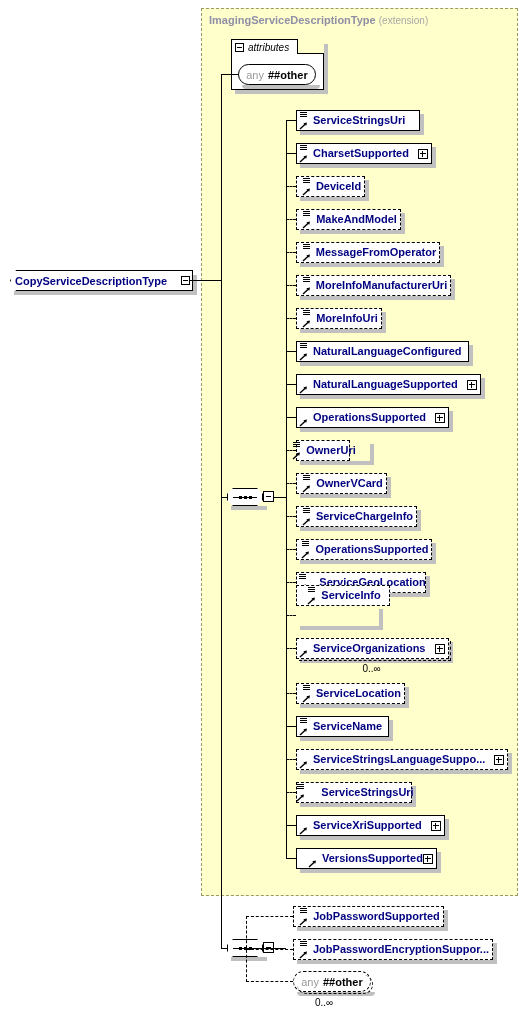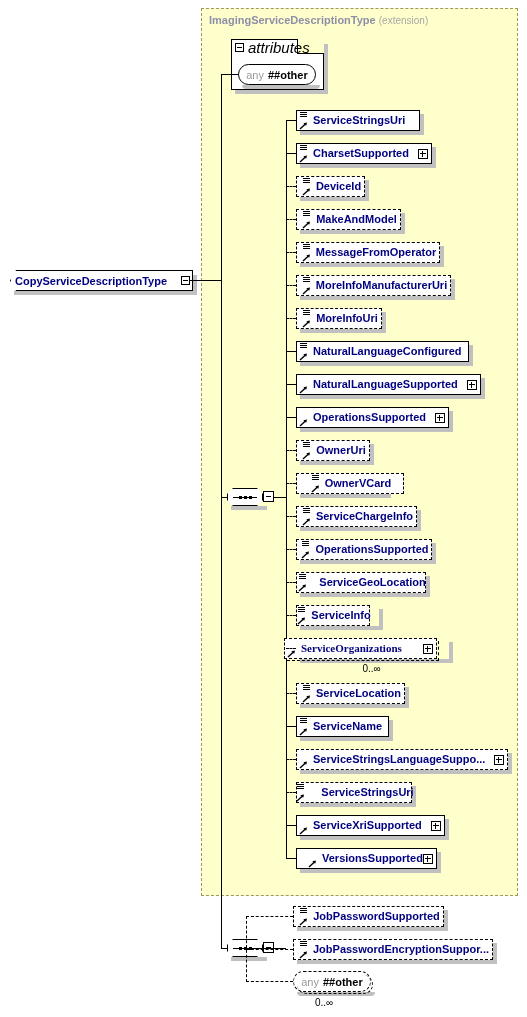--- a/index.html
+++ b/index.html
@@ -28,21 +28,21 @@
   .attr-box{
     position:absolute;background:#ffffff;border:1px solid #000;
     box-sizing:border-box;
   }
   .attr-tab{
     position:absolute;background:#ffffff;
     border:1px solid #000;border-bottom:none;
     box-sizing:border-box;
     display:flex;align-items:center;gap:4px;padding-left:3px;
   }
-  .attr-tab .lbl{font-style:italic;font-size:15px;color:#000;}
+  .attr-tab .lbl{font-style:italic;font-size:10px;color:#000;}
   .minus-box{
     width:9px;height:9px;border:1px solid #000;background:#fff;
     position:relative;flex:none;box-sizing:border-box;
   }
   .minus-box::before{
     content:"";position:absolute;left:1px;right:1px;top:3px;height:1px;background:#000;
   }
 
   
   .node{
@@ -357,38 +357,38 @@
               <path d="M1 7 L7 1.5" stroke="#000" stroke-width="1.4" fill="none"></path>
               <path d="M8 0.5 L4.3 1.3 L7.2 3.8 Z" fill="#000"></path>
             </svg></span>
         </span>
         <span class="txt" style="margin-left: 3px;">OperationsSupported</span>
         <span class="plus-box" style="margin-left: auto; margin-right: 3px;"></span>
       </div>
       <div class="ln h" style="left: 286px; top: 417px; width: 10px;"></div>
       <div class="shadow" style="left: 300px; top: 461px; width: 74px; height: 4px;"></div>
       <div class="shadow" style="left: 370px; top: 444px; width: 4px; height: 21px;"></div>
-      <div class="node dashed" style="left: 296px; top: 440px; width: 74px;">
+      <div class="node dashed" style="left: 296px; top: 440px; width: 54px;">
         <span class="ico">
           <span class="lines">
             <i></i>
             <i></i>
             <i></i>
           </span>
           <span class="arr"><svg width="9" height="8" viewBox="0 0 9 8">
               <path d="M1 7 L7 1.5" stroke="#000" stroke-width="1.4" fill="none"></path>
               <path d="M8 0.5 L4.3 1.3 L7.2 3.8 Z" fill="#000"></path>
             </svg></span>
         </span>
         <span class="txt" style="margin-left: 3px;">OwnerUri</span>
       </div>
       <div class="dln h" style="left: 286px; top: 450px; width: 10px;"></div>
       <div class="shadow" style="left: 300px; top: 494px; width: 91px; height: 4px;"></div>
       <div class="shadow" style="left: 387px; top: 477px; width: 4px; height: 21px;"></div>
-      <div class="node dashed" style="left: 296px; top: 473px; width: 108px;">
+      <div class="node dashed" style="left: 296px; top: 473px; width: 91px;">
         <span class="ico">
           <span class="lines">
             <i></i>
             <i></i>
             <i></i>
           </span>
           <span class="arr"><svg width="9" height="8" viewBox="0 0 9 8">
               <path d="M1 7 L7 1.5" stroke="#000" stroke-width="1.4" fill="none"></path>
               <path d="M8 0.5 L4.3 1.3 L7.2 3.8 Z" fill="#000"></path>
             </svg></span>
@@ -442,38 +442,38 @@
           <span class="arr"><svg width="9" height="8" viewBox="0 0 9 8">
               <path d="M1 7 L7 1.5" stroke="#000" stroke-width="1.4" fill="none"></path>
               <path d="M8 0.5 L4.3 1.3 L7.2 3.8 Z" fill="#000"></path>
             </svg></span>
         </span>
         <span class="txt" style="margin-left: 10px;">ServiceGeoLocation</span>
       </div>
       <div class="dln h" style="left: 286px; top: 582px; width: 10px;"></div>
       <div class="shadow" style="left: 300px; top: 626px; width: 83px; height: 4px;"></div>
       <div class="shadow" style="left: 379px; top: 609px; width: 4px; height: 21px;"></div>
-      <div class="node dashed" style="left: 296px; top: 605px; width: 74px;">
+      <div class="node dashed" style="left: 296px; top: 585px; width: 94px;">
         <span class="ico">
           <span class="lines">
             <i></i>
             <i></i>
             <i></i>
           </span>
           <span class="arr"><svg width="9" height="8" viewBox="0 0 9 8">
               <path d="M1 7 L7 1.5" stroke="#000" stroke-width="1.4" fill="none"></path>
               <path d="M8 0.5 L4.3 1.3 L7.2 3.8 Z" fill="#000"></path>
             </svg></span>
         </span>
         <span class="txt" style="margin-left: 3px;">ServiceInfo</span>
       </div>
       <div class="dln h" style="left: 286px; top: 615px; width: 10px;"></div>
       <div class="shadow" style="left: 300px; top: 659px; width: 153px; height: 4px;"></div>
       <div class="shadow" style="left: 449px; top: 642px; width: 4px; height: 21px;"></div>
-      <div class="node dashed repeat" style="left: 284px; top: 638px; width: 153px; font-family: Liberation Serif, serif;">
+      <div class="node dashed repeat" style="left: 296px; top: 638px; width: 153px;">
         <span class="ico noLines">
           <span class="arr"><svg width="9" height="8" viewBox="0 0 9 8">
               <path d="M1 7 L7 1.5" stroke="#000" stroke-width="1.4" fill="none"></path>
               <path d="M8 0.5 L4.3 1.3 L7.2 3.8 Z" fill="#000"></path>
             </svg></span>
         </span>
         <span class="txt" style="margin-left: 3px;">ServiceOrganizations</span>
         <span class="plus-box" style="margin-left: auto; margin-right: 3px;"></span>
       </div>
       <div class="card" style="left: 362.5px; top: 663px;">0..∞</div>

